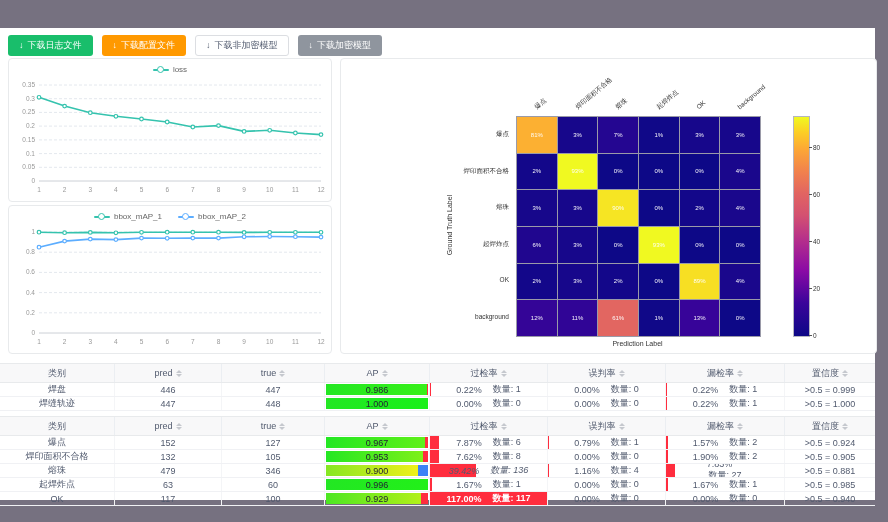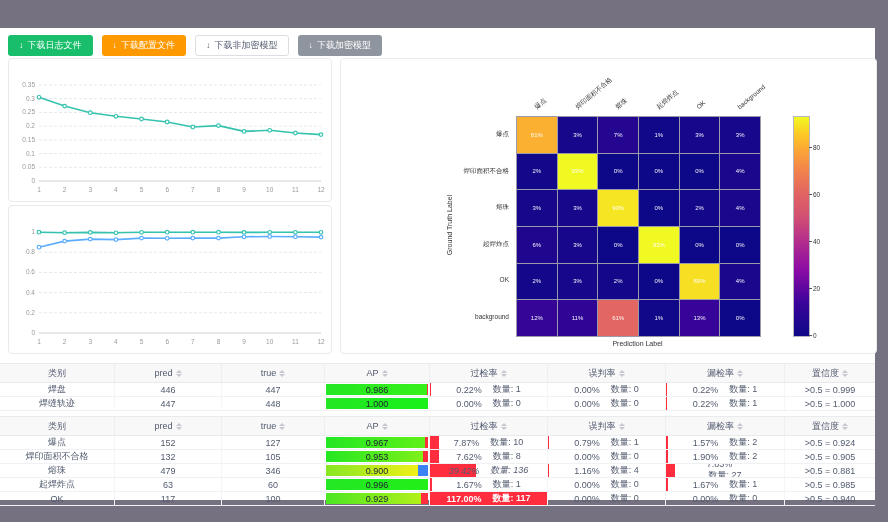--- a/index.html
+++ b/index.html
@@ -79,20 +79,26 @@
           <span class="dl-ico">↓</span>
           <span>下载非加密模型</span>
         </div>
         <div class="btn gray">
           <span class="dl-ico">↓</span>
           <span>下载加密模型</span>
         </div>
       </div>
 
     <div class="card" id="card-loss">
+      <div class="legend" id="legend-loss">
+          <div class="legend-item" style="color: rgb(102, 102, 102);">
+            <span class="legend-mark" style="color: rgb(53, 195, 174);"></span>
+            <span>loss</span>
+          </div>
+        </div>
       <div class="chart-box" id="svg-loss"><svg width="322" height="120" viewBox="0 0 322 120" xmlns="http://www.w3.org/2000/svg">
             <line x1="30" y1="102.0" x2="312" y2="102.0" stroke="#ccd0d6" stroke-width="1"></line>
             <text x="26" y="104.0" font-size="6.5" fill="#999" text-anchor="end">0</text>
             <line x1="30" y1="88.3" x2="312" y2="88.3" stroke="#e4e8ee" stroke-width="1" stroke-dasharray="3 2"></line>
             <text x="26" y="90.3" font-size="6.5" fill="#999" text-anchor="end">0.05</text>
             <line x1="30" y1="74.6" x2="312" y2="74.6" stroke="#e4e8ee" stroke-width="1" stroke-dasharray="3 2"></line>
             <text x="26" y="76.6" font-size="6.5" fill="#999" text-anchor="end">0.1</text>
             <line x1="30" y1="60.9" x2="312" y2="60.9" stroke="#e4e8ee" stroke-width="1" stroke-dasharray="3 2"></line>
             <text x="26" y="62.9" font-size="6.5" fill="#999" text-anchor="end">0.15</text>
             <line x1="30" y1="47.1" x2="312" y2="47.1" stroke="#e4e8ee" stroke-width="1" stroke-dasharray="3 2"></line>
@@ -125,20 +131,30 @@
             <circle cx="183.8" cy="48.0" r="1.8" fill="#fff" stroke="#35c3ae" stroke-width="1.2"></circle>
             <circle cx="209.5" cy="46.6" r="1.8" fill="#fff" stroke="#35c3ae" stroke-width="1.2"></circle>
             <circle cx="235.1" cy="52.4" r="1.8" fill="#fff" stroke="#35c3ae" stroke-width="1.2"></circle>
             <circle cx="260.7" cy="51.3" r="1.8" fill="#fff" stroke="#35c3ae" stroke-width="1.2"></circle>
             <circle cx="286.4" cy="54.0" r="1.8" fill="#fff" stroke="#35c3ae" stroke-width="1.2"></circle>
             <circle cx="312.0" cy="55.6" r="1.8" fill="#fff" stroke="#35c3ae" stroke-width="1.2"></circle>
           </svg></div>
     </div>
 
     <div class="card" id="card-map">
+      <div class="legend" id="legend-map">
+          <div class="legend-item" style="color: rgb(102, 102, 102);">
+            <span class="legend-mark" style="color: rgb(53, 195, 174);"></span>
+            <span>bbox_mAP_1</span>
+          </div>
+          <div class="legend-item" style="color: rgb(102, 102, 102);">
+            <span class="legend-mark" style="color: rgb(92, 173, 255);"></span>
+            <span>bbox_mAP_2</span>
+          </div>
+        </div>
       <div class="chart-box" id="svg-map"><svg width="322" height="125" viewBox="0 0 322 125" xmlns="http://www.w3.org/2000/svg">
             <line x1="30" y1="107.0" x2="312" y2="107.0" stroke="#ccd0d6" stroke-width="1"></line>
             <text x="26" y="109.0" font-size="6.5" fill="#999" text-anchor="end">0</text>
             <line x1="30" y1="86.8" x2="312" y2="86.8" stroke="#e4e8ee" stroke-width="1" stroke-dasharray="3 2"></line>
             <text x="26" y="88.8" font-size="6.5" fill="#999" text-anchor="end">0.2</text>
             <line x1="30" y1="66.6" x2="312" y2="66.6" stroke="#e4e8ee" stroke-width="1" stroke-dasharray="3 2"></line>
             <text x="26" y="68.6" font-size="6.5" fill="#999" text-anchor="end">0.4</text>
             <line x1="30" y1="46.4" x2="312" y2="46.4" stroke="#e4e8ee" stroke-width="1" stroke-dasharray="3 2"></line>
             <text x="26" y="48.4" font-size="6.5" fill="#999" text-anchor="end">0.6</text>
             <line x1="30" y1="26.2" x2="312" y2="26.2" stroke="#e4e8ee" stroke-width="1" stroke-dasharray="3 2"></line>
@@ -424,21 +440,21 @@
             <div class="td" style="width: 103px;">127</div>
             <div class="td" style="width: 105px;">
               <div class="ap-wrap" style="background: rgb(255, 45, 62);">
                 <div class="ap-bar" style="width: 96.7%; background: linear-gradient(90deg, rgb(35, 231, 35), rgb(96, 240, 25));"></div>
                 <div class="ap-label">0.967</div>
               </div>
             </div>
             <div class="td" style="width: 118px;">
               <div class="rbar" style="background: rgb(255, 45, 62); width: 7.87%;"></div>
               <span class="rv">7.87%</span>
-              <span class="rc">数量: 10</span>
+              <span class="rc">数量: 6</span>
             </div>
             <div class="td" style="width: 118px;">
               <div class="rbar" style="background: rgb(255, 45, 62); width: 0.9%;"></div>
               <span class="rv">0.79%</span>
               <span class="rc">数量: 1</span>
             </div>
             <div class="td" style="width: 119px;">
               <div class="rbar" style="background: rgb(255, 45, 62); width: 1.57%;"></div>
               <span class="rv">1.57%</span>
               <span class="rc">数量: 2</span>

